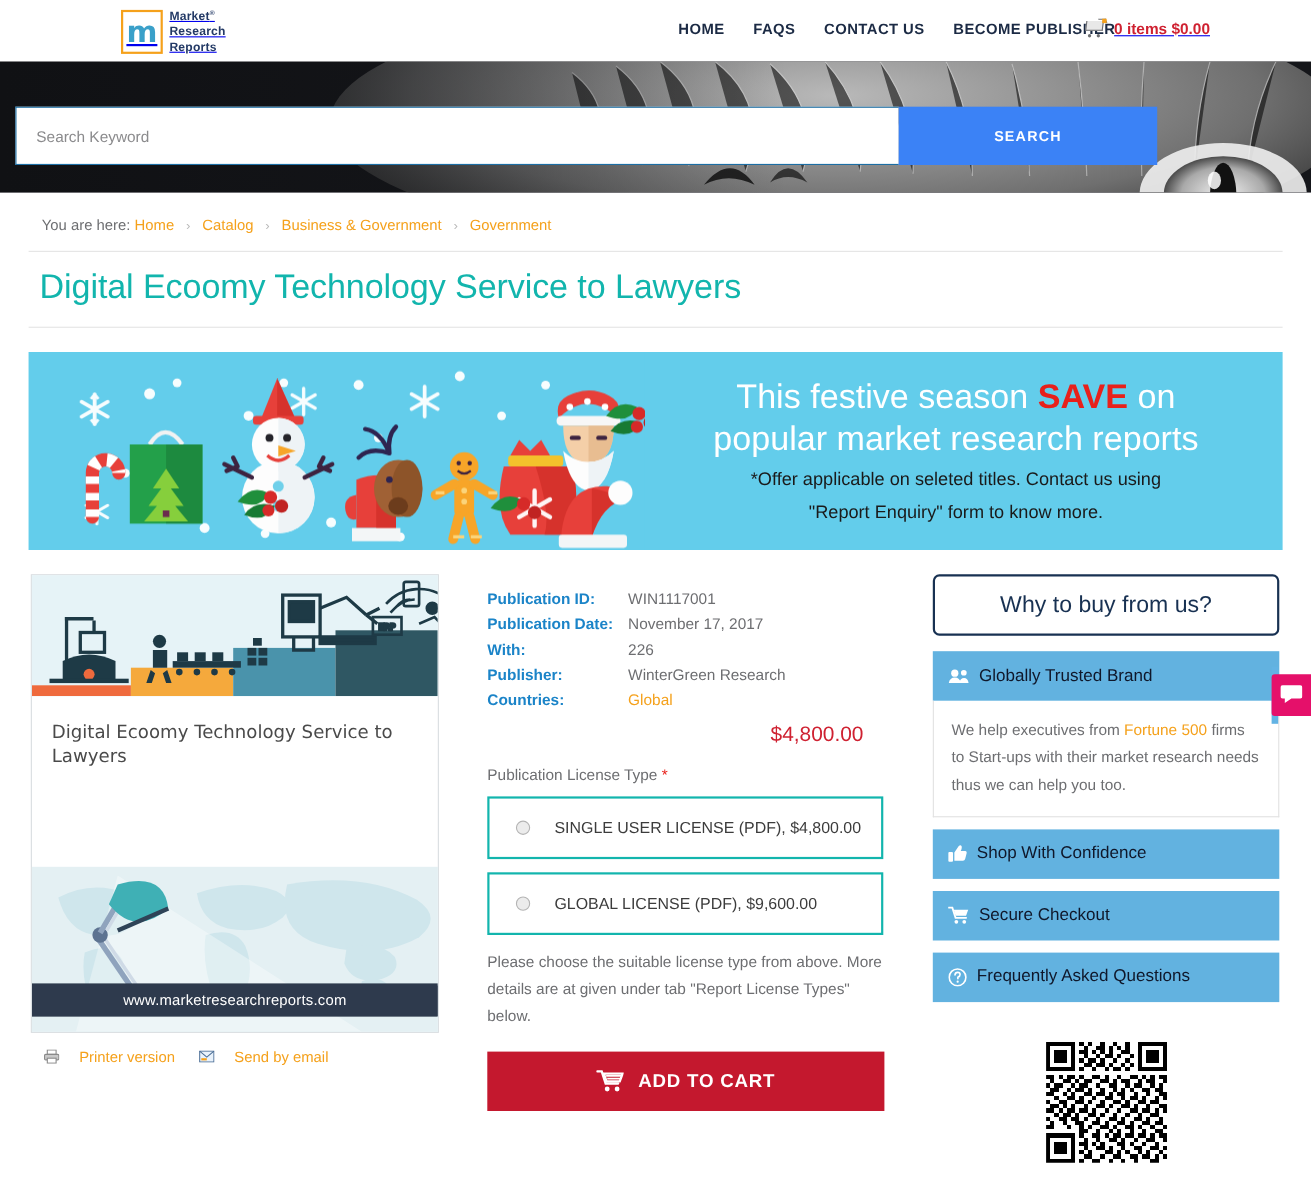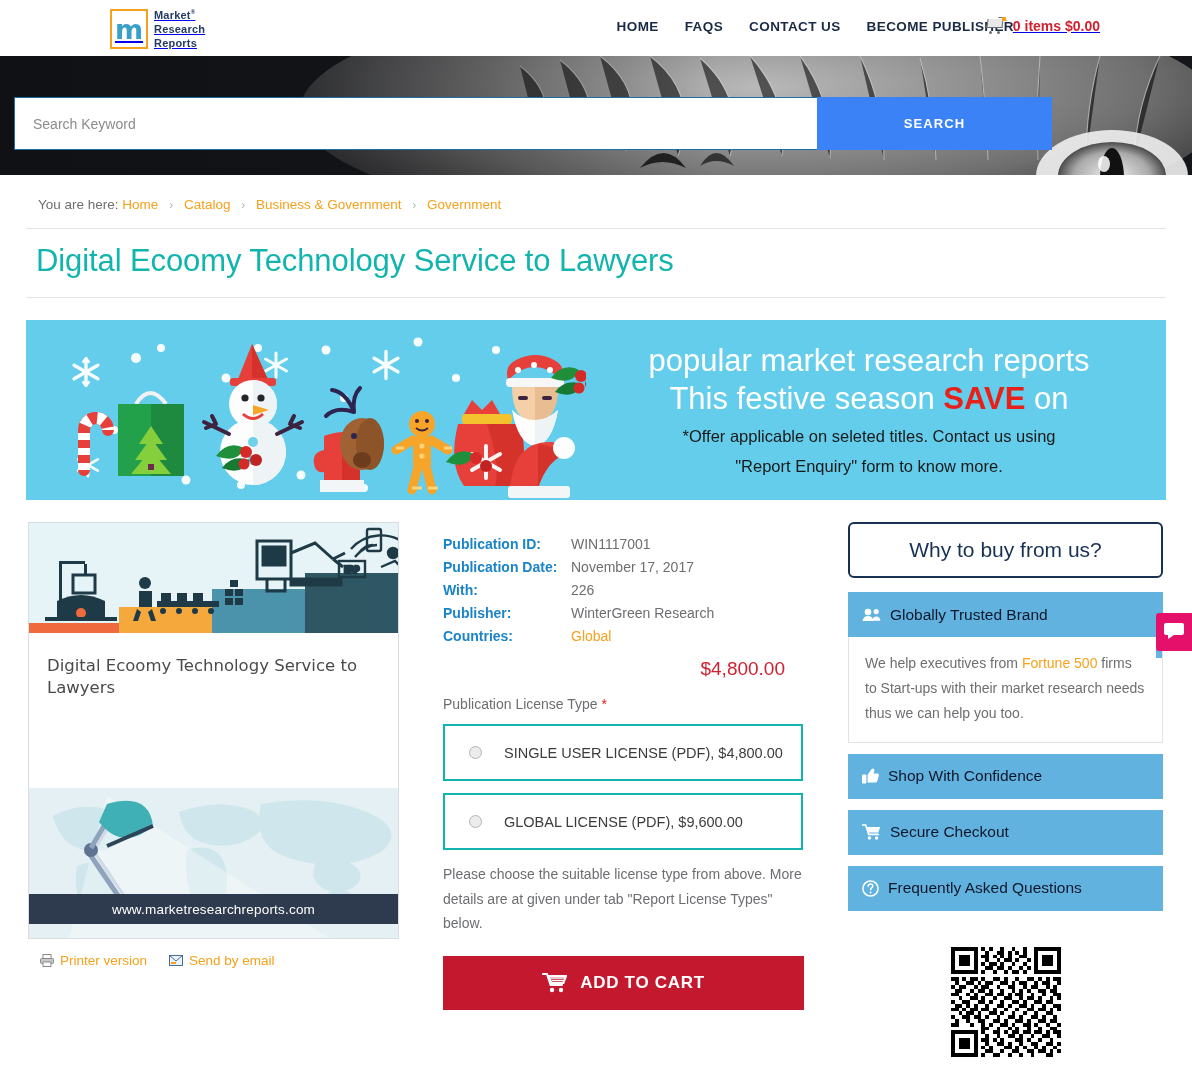--- a/index.html
+++ b/index.html
@@ -81,21 +81,21 @@
   .col-right { width:360px; padding-left:45px; }
 
   
   .cover { width:371px; border:1px solid #d9dde0; background:#fff; }
   .cover-top { height:110px; position:relative; background:#e6f3f7; overflow:hidden; }
   .cover-title { padding:22px 18px 0; font-size:16.5px; color:#4a4a4a; line-height:1.35; min-height:155px; font-family:"DejaVu Sans", sans-serif; }
   .cover-bottom { height:150px; position:relative; background:#e4f0f3; overflow:hidden; }
   .cover-url { position:absolute; left:0; right:0; bottom:14px; height:30px; background:#2e3a4d; color:#fff; font-size:13.5px; display:flex; align-items:center; justify-content:center; letter-spacing:.2px; }
 
   .share-row { margin-top:14px; display:flex; gap:22px; padding-left:12px; align-items:center; }
-  .share-row a { color:#f5a11b; font-size:13.5px; text-decoration:none; display:flex; align-items:center; gap:6px; }
+  .share-row a { color:#f5a11b; font-size:13.5px; text-decoration:none; display:flex; align-items:center; gap:18px; }
 
   
   .meta { display:grid; grid-template-columns:128px 1fr; row-gap:7px; font-size:14px; }
   .meta dt { color:#1b84c8; font-weight:bold; }
   .meta dd { margin:0; color:#6d6e71; }
   .meta dd.accent { color:#f5a11b; }
   .price { text-align:right; color:#cf2131; font-size:19px; font-weight:normal; margin:12px 18px 0 0; }
   .lic-label { font-size:14px; color:#6d6e71; margin:16px 0 12px; }
   .lic-label .req { color:#e8201a; }
   .lic-opt {
@@ -379,22 +379,22 @@
     </g>
 
     <g transform="translate(420,128)">
       <path d="M0 14 q12 -16 28 -8 q-6 16 -28 8z" fill="#1f8f3c"></path>
       <circle cx="30" cy="10" r="6" fill="#d62a28"></circle>
         <circle cx="40" cy="18" r="6" fill="#c02322"></circle>
     </g>
   </svg>
 
   <div class="banner-copy">
+    <div class="bl1"><span>This festive season </span><b>SAVE</b><span> on</span></div>
     <div class="bl1">popular market research reports</div>
-    <div class="bl1"><span>This festive season </span><b>SAVE</b><span> on</span></div>
     <div class="bl2">*Offer applicable on seleted titles. Contact us using</div>
     <div class="bl2">"Report Enquiry" form to know more.</div>
   </div>
 </div>
 
 <div class="main">
 
   <div class="col-left">
     <div class="cover">
       <div class="cover-top">

